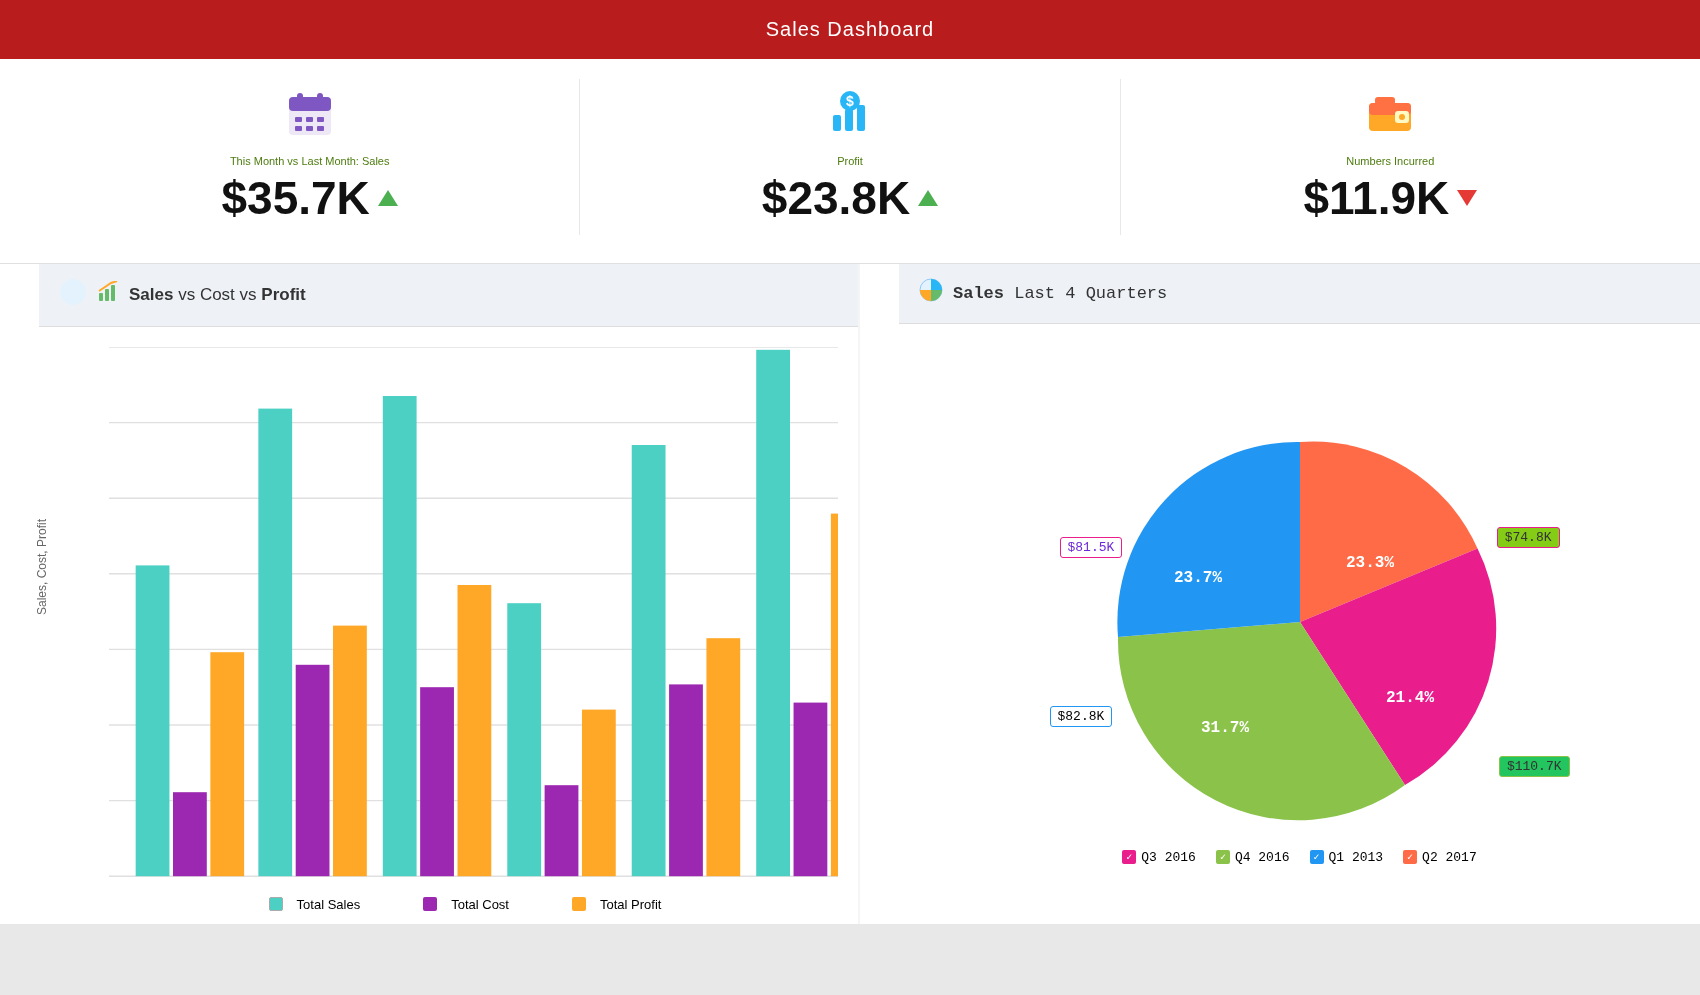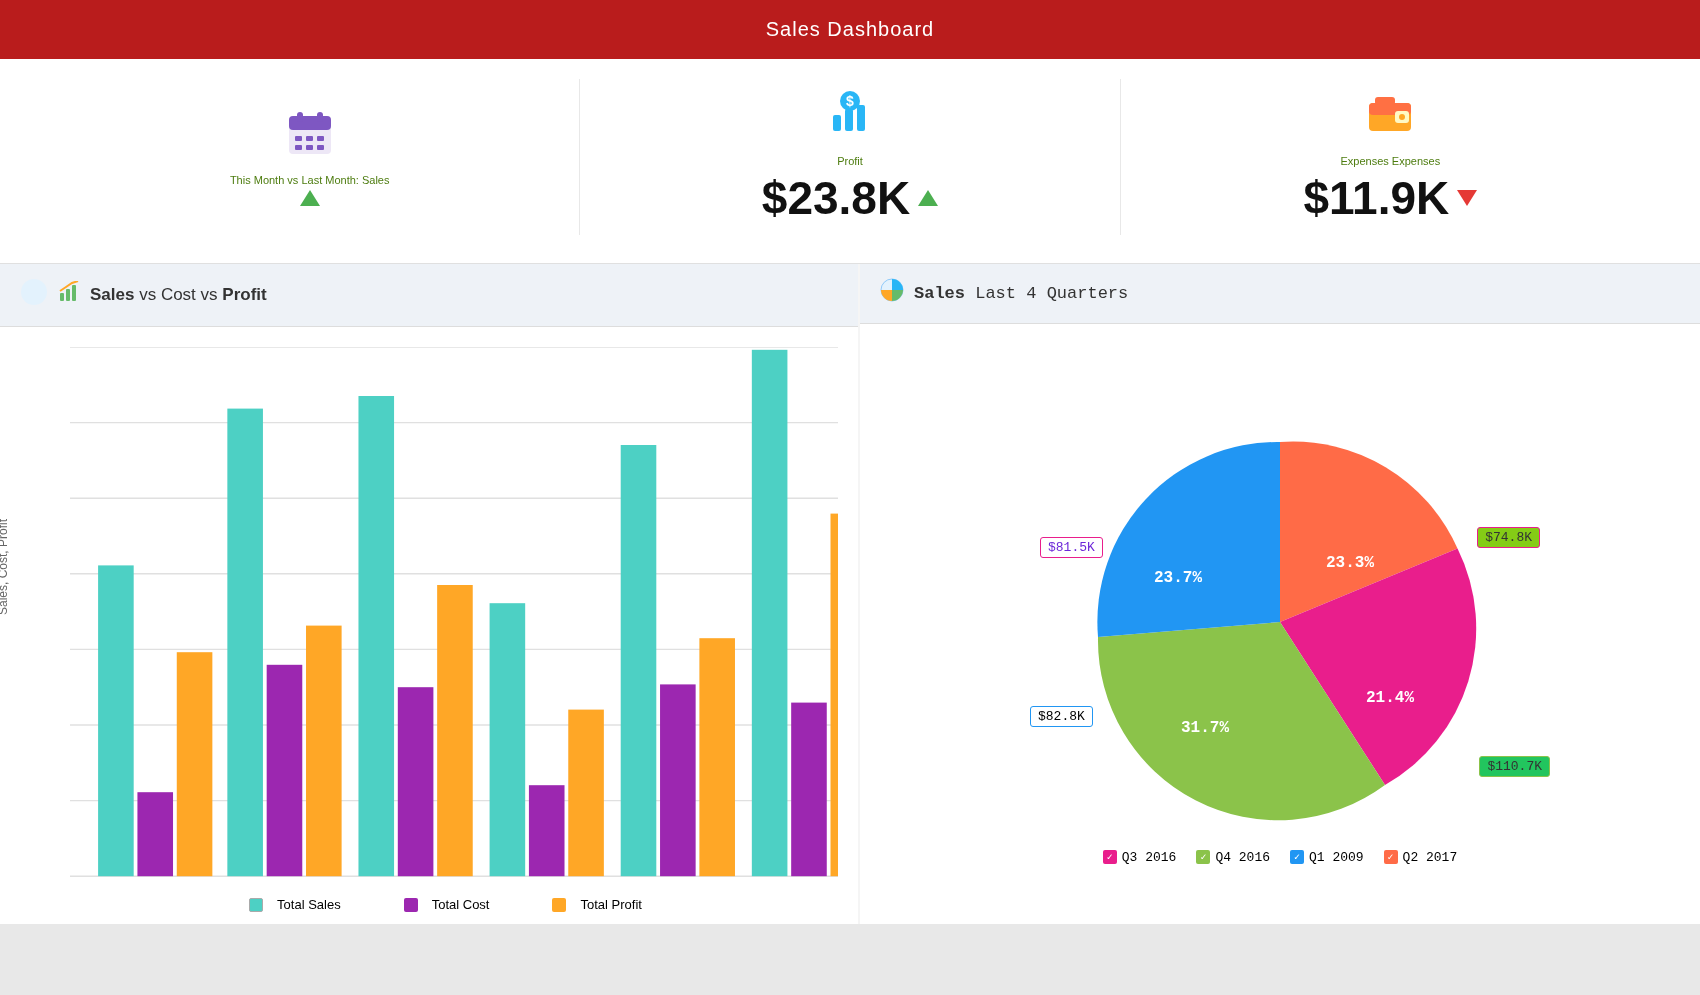--- a/index.html
+++ b/index.html
@@ -77,20 +77,21 @@
       height: 660px;
       background: #f5f5f5;
       gap: 2px;
     }
 
     .chart-panel {
       background: #fff;
       flex: 1;
       display: flex;
       flex-direction: column;
+      padding-left: 39px;
     }
 
     .chart-panel.right {
       flex: 0 0 840px;
       font-family: Liberation Mono, monospace;
     }
 
     .chart-header {
       display: flex;
       align-items: center;
@@ -117,21 +118,21 @@
     .chart-legend {
       display: flex;
       justify-content: center;
       gap: 30px;
       padding: 8px 0 12px 0;
       font-size: 13px;
     }
 
     .legend-item {
       display: flex;
-      align-items: center;
+      align-items: flex-start;
       gap: 14px;
       margin-left: 33px;
     }
 
     .legend-box {
       width: 14px;
       height: 14px;
       border-radius: 2px;
     }
 
@@ -188,20 +189,21 @@
         <rect x="10" y="28" width="7" height="5" rx="1" fill="#7e57c2"></rect>
         <rect x="21" y="28" width="7" height="5" rx="1" fill="#7e57c2"></rect>
         <rect x="32" y="28" width="7" height="5" rx="1" fill="#7e57c2"></rect>
         <rect x="10" y="37" width="7" height="5" rx="1" fill="#7e57c2"></rect>
         <rect x="21" y="37" width="7" height="5" rx="1" fill="#7e57c2"></rect>
         <rect x="32" y="37" width="7" height="5" rx="1" fill="#7e57c2"></rect>
       </svg>
     </div>
     <div class="kpi-label">This Month vs Last Month: Sales</div>
     <div class="kpi-value">
+      <span>$35.7K</span>
       <span class="arrow-up"></span>
     </div>
   </div>
 
   <div class="kpi-card">
     <div class="kpi-icon" style="color:#29b6f6;">
       <svg width="50" height="50" viewBox="0 0 50 50" fill="none">
         <circle cx="25" cy="12" r="10" fill="#29b6f6"></circle>
         <text x="25" y="17" text-anchor="middle" fill="white" font-size="14" font-weight="bold">$</text>
         <rect x="8" y="26" width="8" height="16" rx="2" fill="#29b6f6"></rect>
@@ -220,21 +222,21 @@
   <div class="kpi-card">
     <div class="kpi-icon" style="color:#ffa726;">
       <svg width="50" height="50" viewBox="0 0 50 50" fill="none">
         <rect x="4" y="14" width="42" height="28" rx="4" fill="#ffa726"></rect>
         <rect x="4" y="14" width="42" height="12" rx="4" fill="#ff7043"></rect>
         <rect x="30" y="22" width="14" height="12" rx="3" fill="#fff9c4"></rect>
         <circle cx="37" cy="28" r="3" fill="#ffa726"></circle>
         <rect x="10" y="8" width="20" height="8" rx="3" fill="#ff7043"></rect>
       </svg>
     </div>
-    <div class="kpi-label">Expenses Expenses</div>
+    <div class="kpi-label">Numbers Incurred</div>
     <div class="kpi-value">
       <span>$11.9K</span>
       <span class="arrow-down"></span>
     </div>
   </div>
 </div>
 
 <div class="charts-row">
 
   <div class="chart-panel">
@@ -379,21 +381,21 @@
         <div class="legend-check">
           <div class="check-box" style="background:#e91e8c;">✓</div>
           <span>Q3 2016</span>
         </div>
         <div class="legend-check">
           <div class="check-box" style="background:#8bc34a;">✓</div>
           <span>Q4 2016</span>
         </div>
         <div class="legend-check">
           <div class="check-box" style="background:#2196f3;">✓</div>
-          <span>Q1 2009</span>
+          <span>Q1 2013</span>
         </div>
         <div class="legend-check">
           <div class="check-box" style="background:#ff6b47;">✓</div>
           <span>Q2 2017</span>
         </div>
       </div>
     </div>
   </div>
 </div>
 

